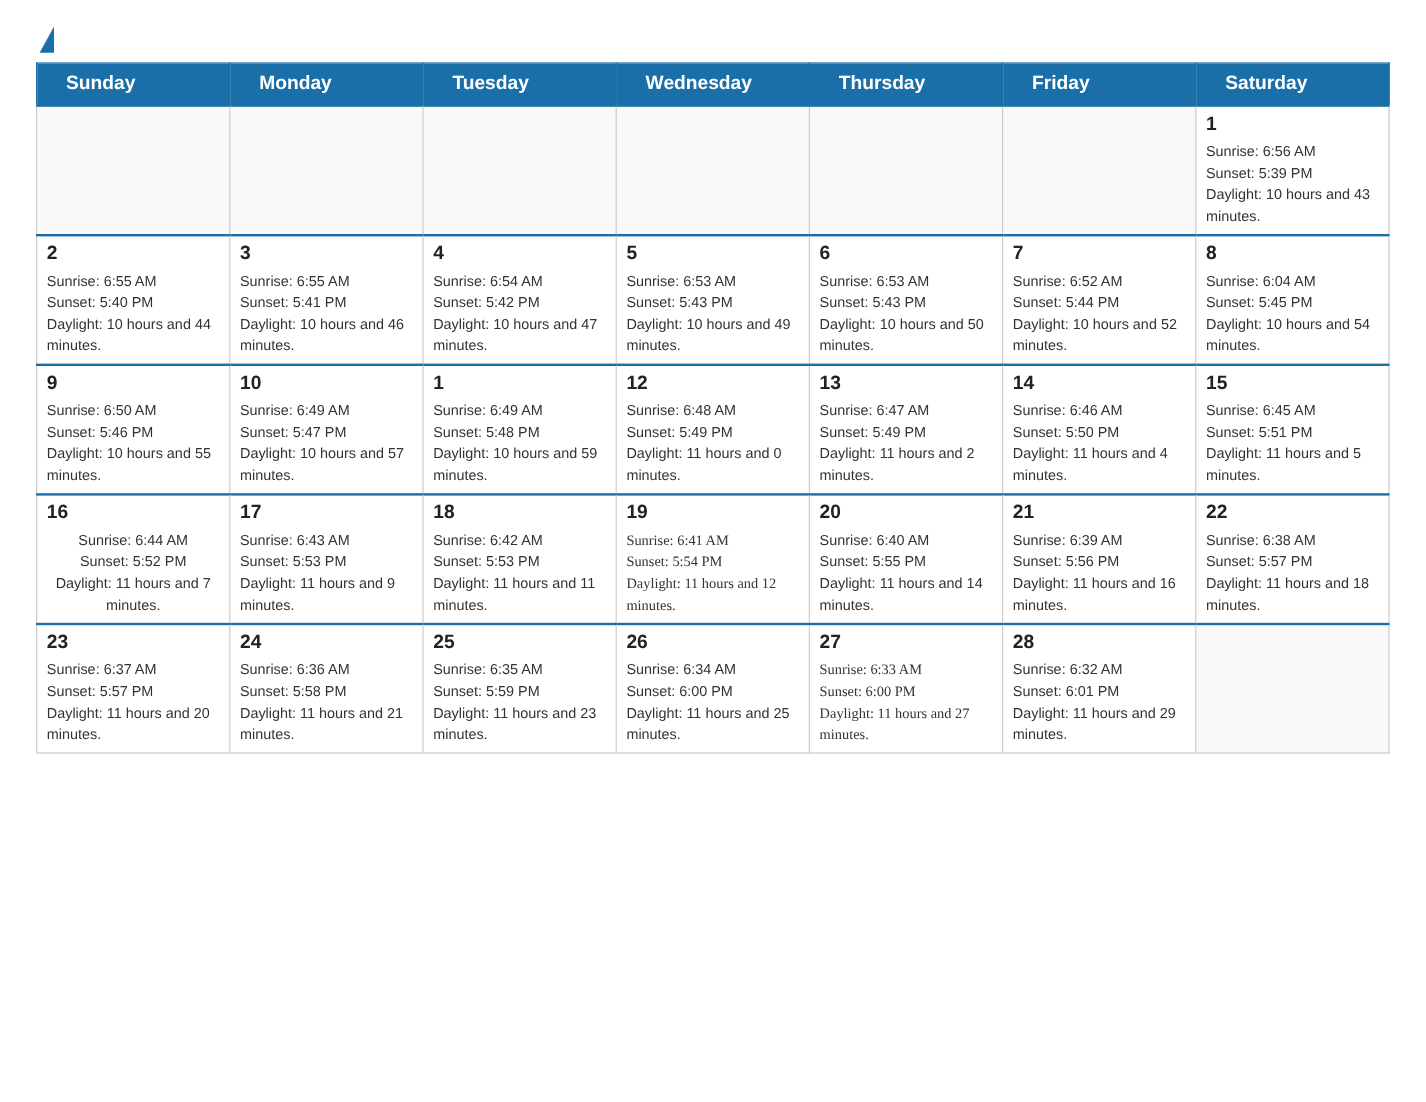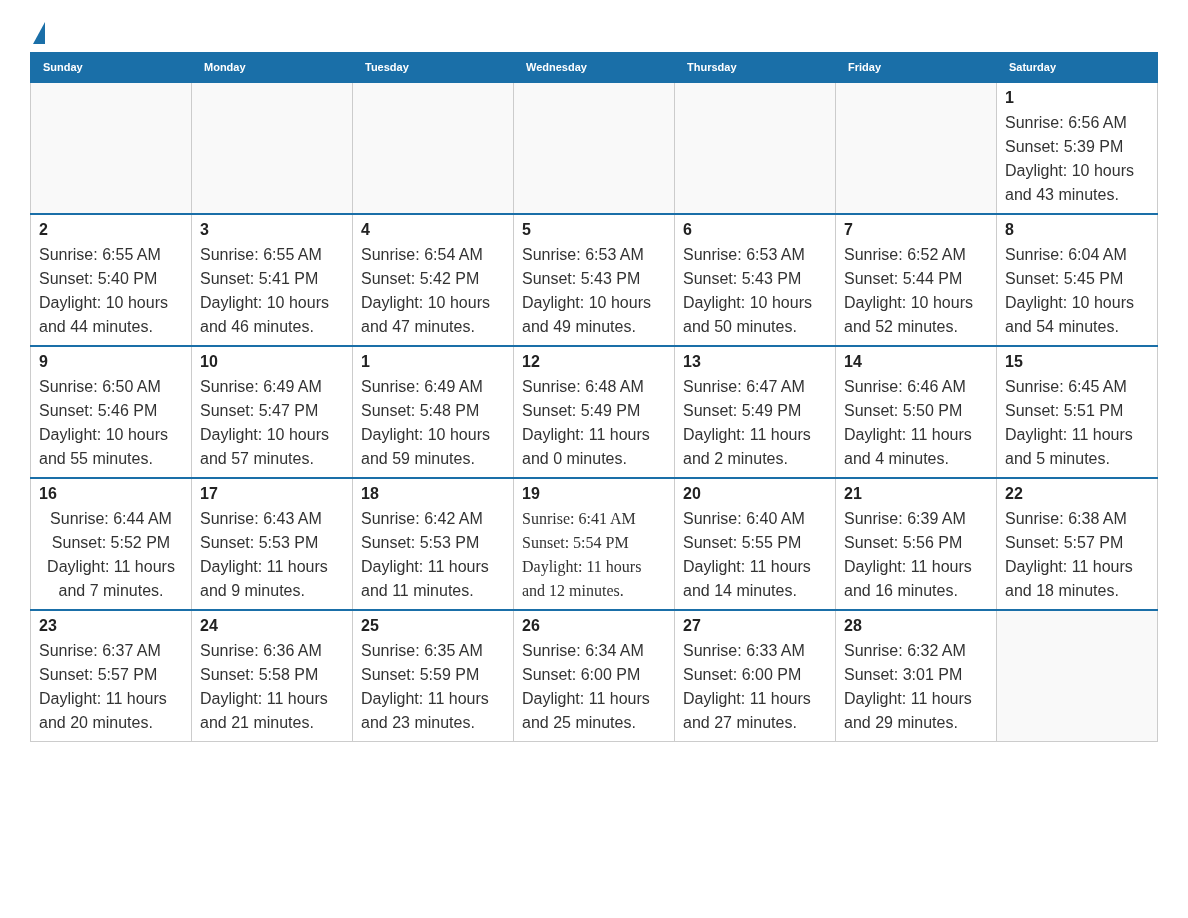--- a/index.html
+++ b/index.html
@@ -60,23 +60,23 @@
       margin-top: 4px;
     }
     .calendar {
       width: 100%;
       border-collapse: collapse;
       margin-top: 10px;
     }
     .calendar th {
       background-color: #1a6fa8;
       color: #fff;
-      font-size: 11px;
-      font-weight: bold;
-      padding: 8px 12px;
+      font-size: 16px;
+      font-weight: bold;
+      padding: 8px 24px;
       text-align: left;
       border: 1px solid #1a6fa8;
     }
     .calendar td {
       vertical-align: top;
       border: 1px solid #ccc;
       padding: 6px 8px;
       width: 14.28%;
       font-size: 12.5px;
       color: #333;
@@ -86,21 +86,21 @@
       border-top: 2px solid #1a6fa8;
     }
     .day-number {
       font-size: 16px;
       font-weight: bold;
       color: #222;
       display: block;
       margin-bottom: 4px;
     }
     .day-info {
-      font-size: 16px;
+      font-size: 12px;
       color: #333;
       line-height: 1.5;
     }
     .empty-cell {
       background: #f9f9f9;
     }
   </style>
 </head>
 <body>
 
@@ -297,26 +297,26 @@
 Daylight: 11 hours and 23 minutes.</div>
         </td>
         <td>
           <span class="day-number">26</span>
           <div class="day-info" style="white-space: pre-line;">Sunrise: 6:34 AM
 Sunset: 6:00 PM
 Daylight: 11 hours and 25 minutes.</div>
         </td>
         <td>
           <span class="day-number">27</span>
-          <div class="day-info" style="white-space: pre-line;">Sunrise: 6:33 AM
+          <div class="day-info" style="white-space: pre-line; font-family: Liberation Serif, serif;">Sunrise: 6:33 AM
 Sunset: 6:00 PM
 Daylight: 11 hours and 27 minutes.</div>
         </td>
         <td>
           <span class="day-number">28</span>
           <div class="day-info" style="white-space: pre-line;">Sunrise: 6:32 AM
-Sunset: 3:01 PM
+Sunset: 6:01 PM
 Daylight: 11 hours and 29 minutes.</div>
         </td>
         <td class="empty-cell"></td>
       </tr>
     </tbody>
 </table>
 
 </body></html>

